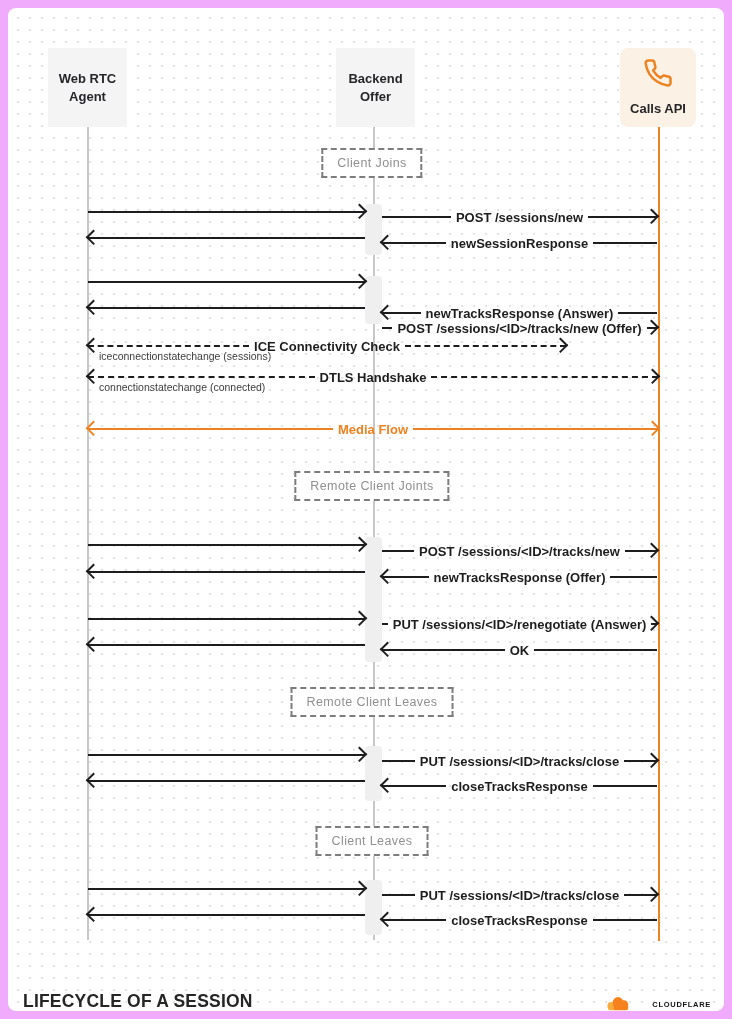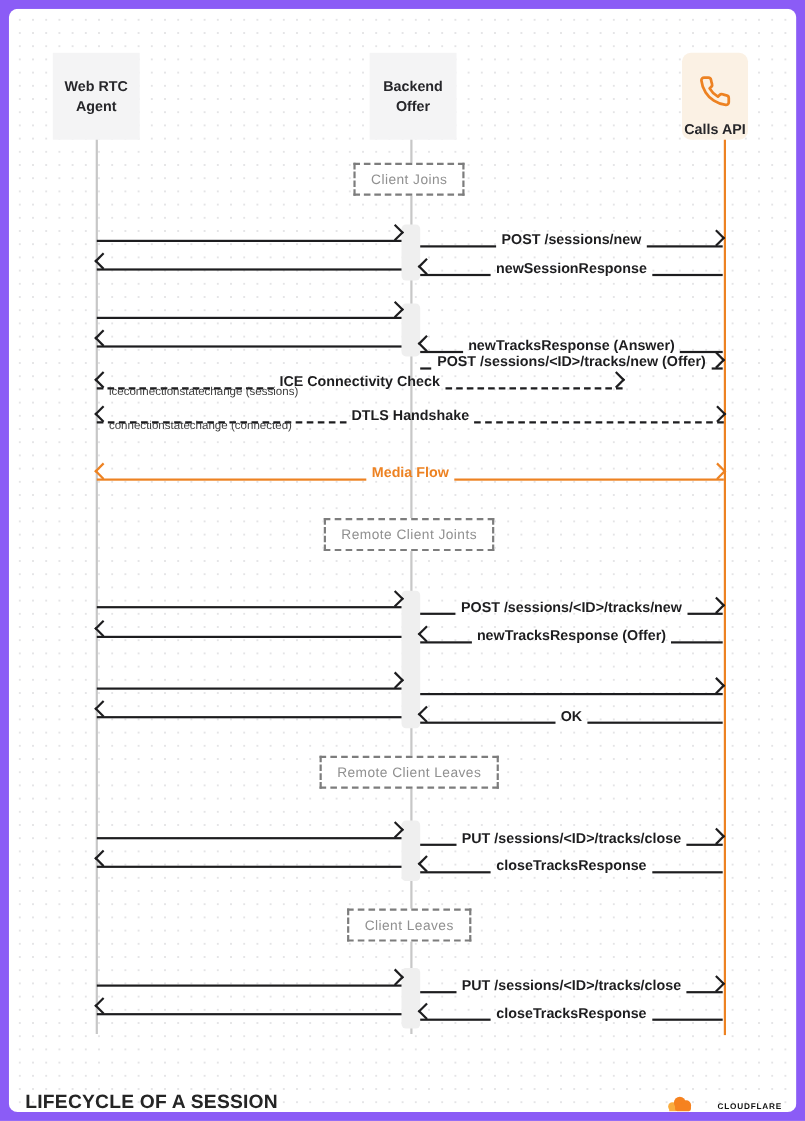--- a/index.html
+++ b/index.html
@@ -1,47 +1,47 @@
 <!DOCTYPE html>
 <html><head>
 <meta charset="utf-8">
 <style>
   html,body{margin:0;padding:0;background:#ffffff;}
   #canvas{
-    position:relative;width:732px;height:1019px;background:#8b5cf6;
+    position:relative;width:732px;height:1019px;background:#f0abfc;
     font-family:"Liberation Sans", sans-serif;overflow:hidden;
   }
   #card{
     position:absolute;left:8px;top:8px;right:8px;bottom:8px;border-radius:8px;
     background-color:#ffffff;
     background-image:radial-gradient(#e4e4e6 1.1px, transparent 1.3px);
     background-size:12px 12px;background-position:4px 4px;
   }
   
   .actor{
     position:absolute;top:40px;width:79px;height:79px;display:flex;flex-direction:column;
     align-items:center;justify-content:center;background:#f4f4f5;
     font-size:13px;font-weight:bold;color:#26262a;line-height:1.35;text-align:center;
   }
-  .actor.calls{background:#fbf1e4;border-radius:8px;width:60px;justify-content:flex-end;}
+  .actor.calls{background:#fbf1e4;border-radius:8px;width:76px;}
   .actor .aline{display:block;}
   .actor .phone{margin-bottom:7px;}
   
   .lifeline{position:absolute;width:2px;top:119px;height:813px;background:#c7c7c7;z-index:1;}
   .lifeline.orange{background:#ed8222;height:814px;}
   
   .activation{position:absolute;left:357px;width:17px;background:#efefef;border-radius:4px;z-index:2;}
   
   .section{
     position:absolute;transform:translateX(-50%);z-index:3;background:#ffffff;
     border:2px dashed #7d7d7d;color:#909090;font-size:12.5px;letter-spacing:.4px;
     padding:6px 14px;white-space:nowrap;
   }
   
-  .arrow{position:absolute;height:16px;display:flex;align-items:flex-end;z-index:3;color:#1d1d1f;}
+  .arrow{position:absolute;height:16px;display:flex;align-items:center;z-index:3;color:#1d1d1f;}
   .arrow.orange{color:#ed8222;}
   .arrow .seg{flex:1;border-top:2.5px solid currentColor;height:0;}
   .arrow.dashed .seg{border-top-style:dashed;}
   .arrow .lab{
     font-size:13px;font-weight:bold;white-space:nowrap;padding:0 5px;position:relative;top:0px;
   }
   .arrow .head{position:absolute;width:9px;height:9px;top:50%;
     border-top:2.5px solid currentColor;border-right:2.5px solid currentColor;}
   .arrow .head.r{right:0;transform:translateY(-56%) rotate(45deg);}
   .arrow .head.l{left:0;transform:translateY(-56%) rotate(-135deg);}
@@ -176,20 +176,21 @@
           <i class="seg"></i>
           <span class="lab">newTracksResponse (Offer)</span>
           <i class="seg"></i>
         </div>
         <div class="arrow solid" style="left: 80px; width: 277px; top: 603px;">
           <i class="seg"></i>
           <span class="head r"></span>
         </div>
         <div class="arrow solid" style="left: 374px; width: 275px; top: 608px;">
           <i class="seg"></i>
+          <span class="lab">PUT /sessions/&lt;ID&gt;/renegotiate (Answer)</span>
           <i class="seg"></i>
           <span class="head r"></span>
         </div>
         <div class="arrow solid" style="left: 80px; width: 277px; top: 629px;">
           <span class="head l"></span>
           <i class="seg"></i>
         </div>
         <div class="arrow solid" style="left: 374px; width: 275px; top: 634px;">
           <span class="head l"></span>
           <i class="seg"></i>

